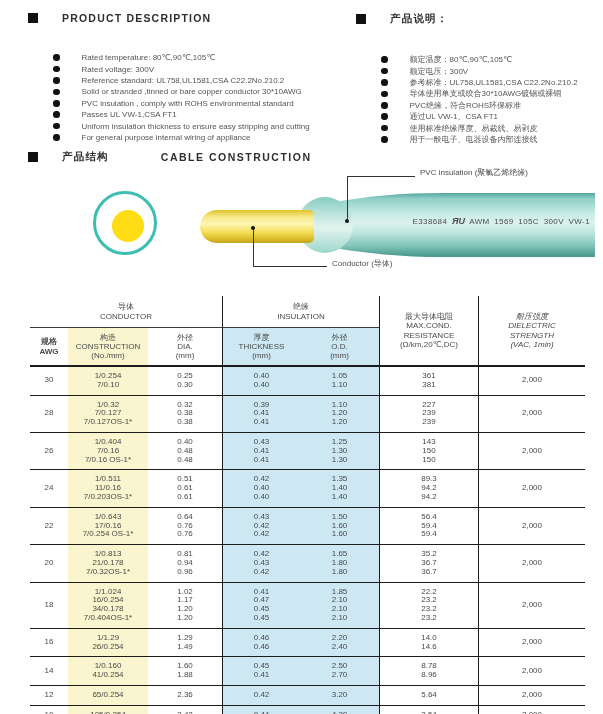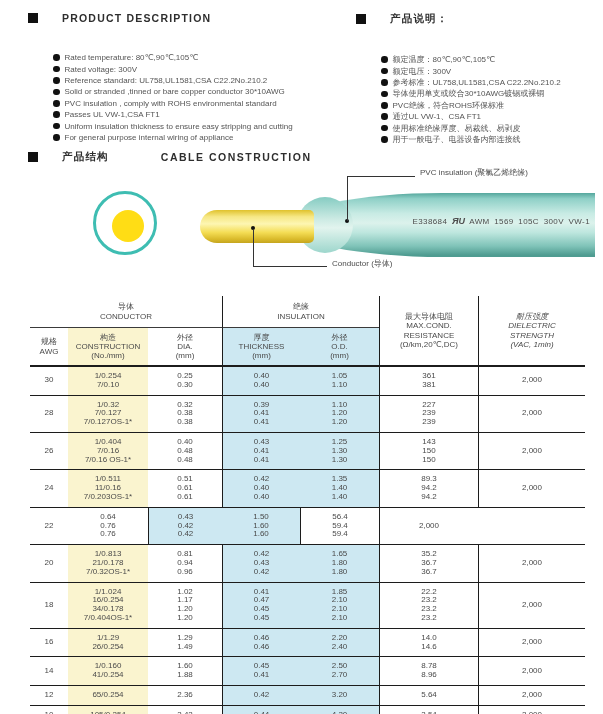--- a/index.html
+++ b/index.html
@@ -10,21 +10,21 @@
   .sec-head{position:absolute;display:flex;align-items:center;gap:24px;color:#2e2e2e;
             font-size:10.5px;font-weight:bold;letter-spacing:1.2px;white-space:nowrap;}
   .sq{display:inline-block;width:10px;height:10px;background:#111;flex:0 0 auto;}
   .sec-head .sub{font-weight:bold;margin-left:28px;letter-spacing:1.5px;}
 
   
   .desc-col{position:absolute;top:12px;}
   .desc-en{left:28px;width:322px;}
   .desc-cn{left:356px;width:247px;overflow:hidden;}
   .desc-col ul{list-style:none;margin:0;padding:0;margin-top:28px;}
-  .desc-col li{display:flex;align-items:center;gap:5px;height:11.4px;color:#555;
+  .desc-col li{display:flex;align-items:center;gap:22px;height:11.4px;color:#555;
                font-size:8px;white-space:nowrap;overflow:hidden;padding-left:25px;}
   .dot{display:inline-block;width:6.5px;height:6.5px;border-radius:50%;background:#111;flex:0 0 auto;}
 
   
   .xsec-outer{position:absolute;left:93px;top:191px;width:64px;height:64px;border-radius:50%;
               border:3px solid #3ebdb2;background:#fff;}
   .xsec-inner{position:absolute;left:112px;top:210px;width:32px;height:32px;border-radius:50%;
               background:#ffdd15;}
   .cable-body{position:absolute;left:290px;top:193px;width:305px;height:64px;
               border-top-left-radius:50% 50%;border-bottom-left-radius:50% 50%;
@@ -47,21 +47,21 @@
   
   .spec-table{position:absolute;left:30px;top:296px;width:555px;color:#4a4a4a;}
   .thead{display:grid;grid-template-columns:38px 80px 74px 78px 79px 99px 107px;
          grid-template-rows:32px 37px;border-bottom:2px solid #1c1c1c;}
   .hcell{display:flex;flex-direction:column;justify-content:center;align-items:center;
          font-size:8px;line-height:9.2px;text-align:center;}
   .h-conductor{grid-column:1/4;grid-row:1;border-bottom:1px solid #3a3a3a;}
   .h-insulation{grid-column:4/6;grid-row:1;border-left:1.5px solid #1c1c1c;border-bottom:1px solid #3a3a3a;}
   .h-res{grid-column:6;grid-row:1/3;border-left:1.5px solid #1c1c1c;}
   .h-die{grid-column:7;grid-row:1/3;border-left:1.5px solid #1c1c1c;font-style:italic;}
-  .h-awg{grid-column:1;grid-row:2;}
+  .h-awg{grid-column:1;grid-row:2;font-weight:bold;}
   .h-con{grid-column:2;grid-row:2;}
   .h-dia{grid-column:3;grid-row:2;}
   .h-th{grid-column:4;grid-row:2;border-left:1.5px solid #1c1c1c;}
   .h-od{grid-column:5;grid-row:2;}
   .band-y{background:#faf4cf;}
   .band-b{background:#cde8f2;}
   .tbody{border-bottom:1.5px solid #1c1c1c;}
   .trow{display:grid;grid-template-columns:38px 80px 74px 78px 79px 99px 107px;}
   .trow + .trow{border-top:1.5px solid #1c1c1c;}
   .cell{display:flex;flex-direction:column;justify-content:center;align-items:center;
@@ -360,20 +360,25 @@
             <div>94.2</div>
           </div>
           <div class="cell c-die bl">
             <div>2,000</div>
           </div>
         </div>
         <div class="trow">
           <div class="cell c-awg">
             <div>22</div>
           </div>
+          <div class="cell c-con band-y">
+            <div>1/0.643</div>
+            <div>17/0.16</div>
+            <div>7/0.254 OS-1*</div>
+          </div>
           <div class="cell c-dia">
             <div>0.64</div>
             <div>0.76</div>
             <div>0.76</div>
           </div>
           <div class="cell c-th band-b bl">
             <div>0.43</div>
             <div>0.42</div>
             <div>0.42</div>
           </div>

